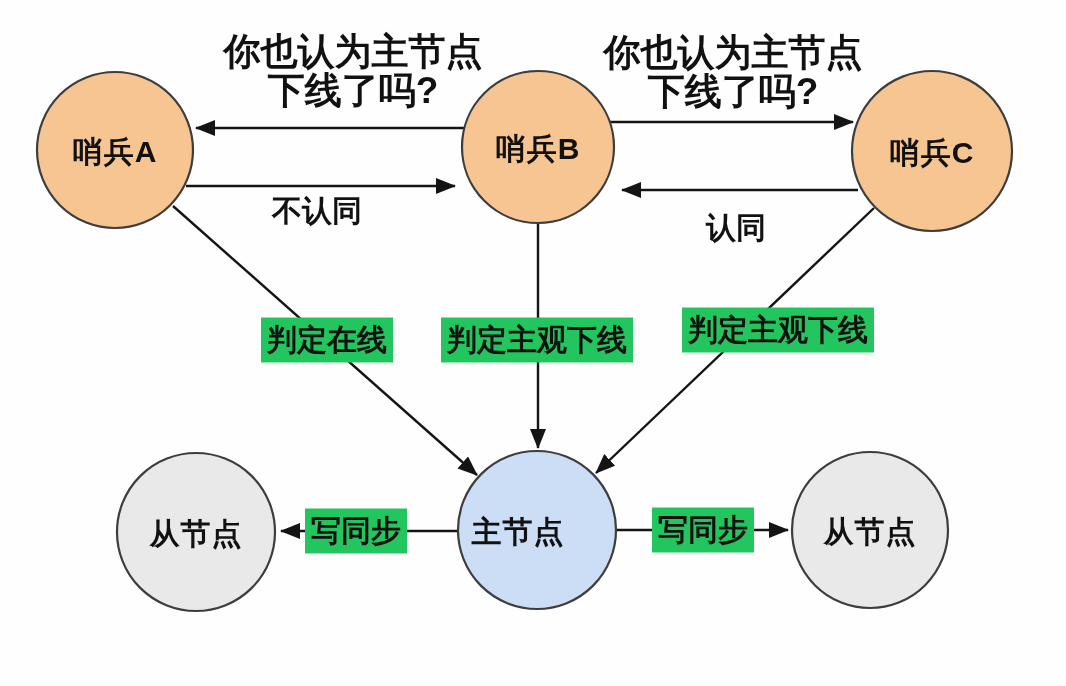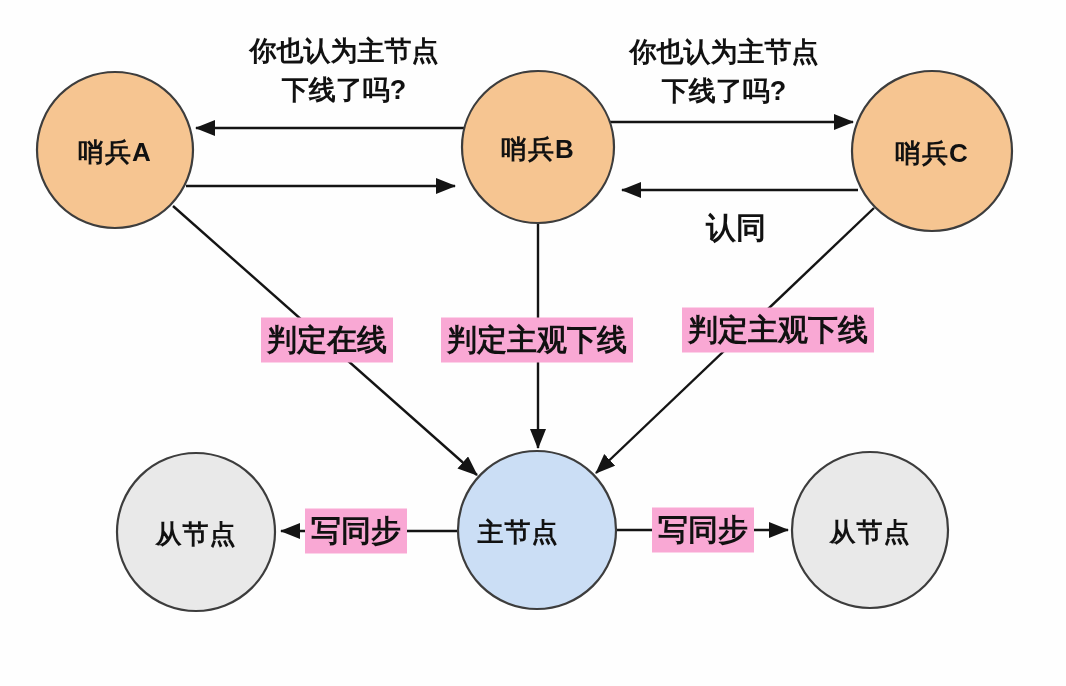--- a/index.html
+++ b/index.html
@@ -21,24 +21,24 @@
     top: 0;
   }
   .lbl {
     position: absolute;
     transform: translate(-50%, -50%);
     color: #111;
     font-weight: 700;
     white-space: nowrap;
     text-align: center;
   }
-  .node-lbl   { font-size: 26px; letter-spacing: 1px; }
+  .node-lbl   { font-size: 30px; letter-spacing: 1px; }
   .edge-lbl   { font-size: 30px; }
-  .q-lbl      { font-size: 27px; line-height: 39px; }
-  .masked     { background: #f9a8d4; padding: 2px 6px; }
+  .q-lbl      { font-size: 37px; line-height: 39px; margin-left: 9px; }
+  .masked     { background: #22c55e; padding: 2px 6px; }
   circle.node { stroke: #3d3d3d; stroke-width: 2.2; }
   line.edge   { stroke: #141414; stroke-width: 2.4; }
 </style>
 </head>
 <body>
 
 <div class="canvas">
 
   <svg width="1066" height="686" viewBox="0 0 1066 686">
     <defs>
@@ -79,20 +79,21 @@
   <div class="lbl q-lbl" style="left:344px; top:71px">
     <div>你也认为主节点</div>
     <div>下线了吗?</div>
   </div>
 
   <div class="lbl q-lbl" style="left:724px; top:72px">
     <div>你也认为主节点</div>
     <div>下线了吗?</div>
   </div>
 
+  <div class="lbl edge-lbl" style="left:317px; top:211px">不认同</div>
 
   <div class="lbl edge-lbl" style="left:736px; top:228px">认同</div>
 
   <div class="lbl edge-lbl masked" style="left:327px; top:340px">判定在线</div>
 
   <div class="lbl edge-lbl masked" style="left:537px; top:340px">判定主观下线</div>
 
   <div class="lbl edge-lbl masked" style="left:778px; top:330px">判定主观下线</div>
 
   <div class="lbl edge-lbl masked" style="left:356px; top:531px">写同步</div>

